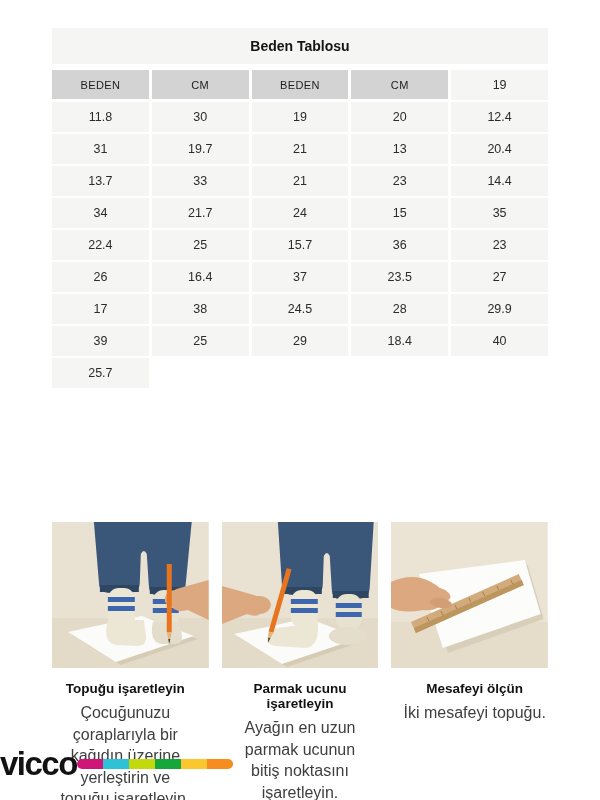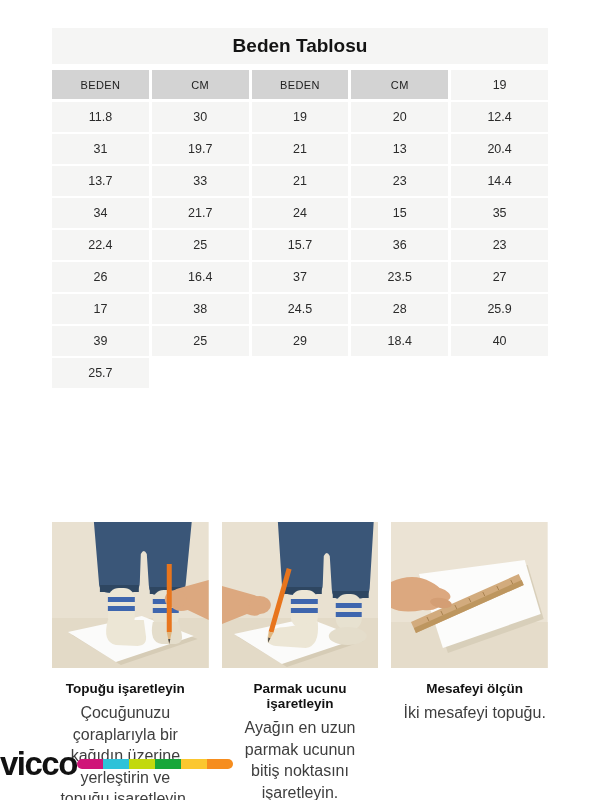--- a/index.html
+++ b/index.html
@@ -7,21 +7,21 @@
   .page {
     position:relative; width:600px; height:800px; margin:0 auto;
     background:#ffffff; overflow:hidden;
     font-family:"Liberation Sans", sans-serif; color:#161616;
   }
   .bar {
     position:absolute; left:52px; width:496px; background:#f5f5f4;
     display:flex; align-items:center; justify-content:center;
     font-weight:700; color:#141414;
   }
-  .title-bar { top:28px; height:36px; font-size:19px; }
+  .title-bar { top:28px; height:36px; font-size:14px; }
   .measure-bar { top:483px; height:30px; font-size:15px; }
 
   .size-table {
     position:absolute; left:52px; top:70px; width:496px;
     display:grid; grid-template-columns:repeat(5,1fr);
     column-gap:3px; row-gap:2px;
   }
   .th {
     background:#d3d3d3; height:29px; display:flex; align-items:center;
     justify-content:center; font-size:11px; color:#212121; letter-spacing:.4px;
@@ -109,21 +109,21 @@
     <div class="td">16.4</div>
     <div class="td">37</div>
     <div class="td">23.5</div>
 
     <div class="td">27</div>
     <div class="td">17</div>
     <div class="td">38</div>
     <div class="td">24.5</div>
 
     <div class="td">28</div>
-    <div class="td">25.9</div>
+    <div class="td">29.9</div>
     <div class="td">39</div>
     <div class="td">25</div>
 
     <div class="td">29</div>
     <div class="td">18.4</div>
     <div class="td">40</div>
     <div class="td">25.7</div>
   </div>
 
 

